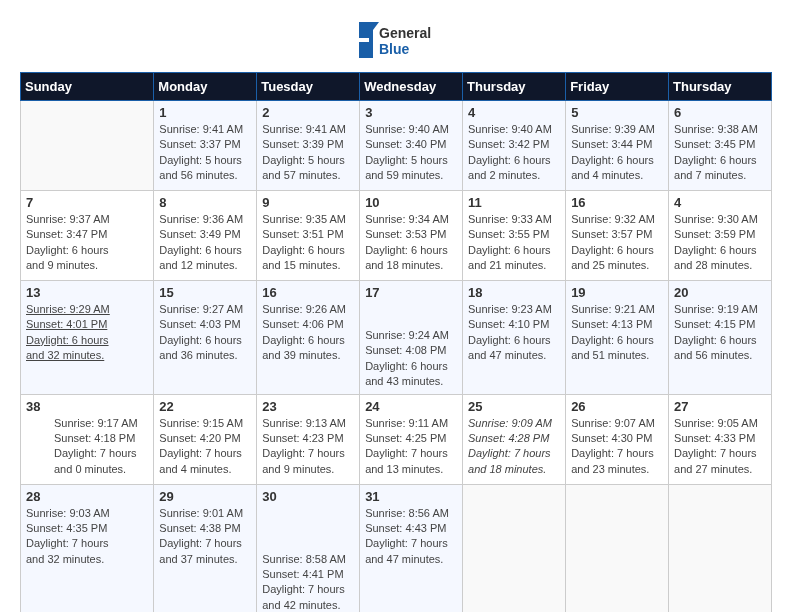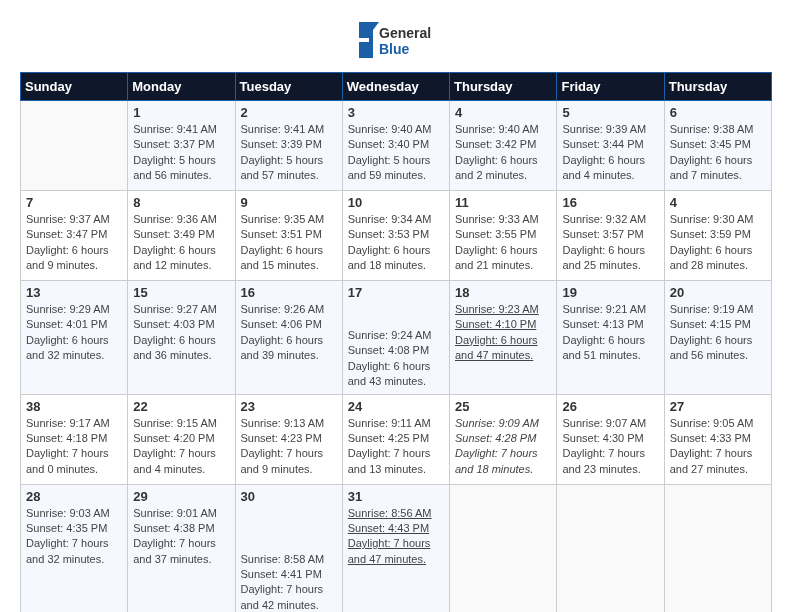--- a/index.html
+++ b/index.html
@@ -199,21 +199,21 @@
           <span class="day-number">4</span>
           <div class="day-info" style="white-space: pre-line;">Sunrise: 9:30 AM
 Sunset: 3:59 PM
 Daylight: 6 hours
 and 28 minutes.</div>
         </td>
       </tr>
       <tr>
         <td>
           <span class="day-number">13</span>
-          <div class="day-info" style="white-space: pre-line;">Sunrise: 9:29 AM
+          <div class="day-info" style="white-space: pre-line; text-decoration: underline;">Sunrise: 9:29 AM
 Sunset: 4:01 PM
 Daylight: 6 hours
 and 32 minutes.</div>
         </td>
         <td>
           <span class="day-number">15</span>
           <div class="day-info" style="white-space: pre-line;">Sunrise: 9:27 AM
 Sunset: 4:03 PM
 Daylight: 6 hours
 and 36 minutes.</div>
@@ -227,21 +227,21 @@
         </td>
         <td>
           <span class="day-number">17</span>
           <div class="day-info" style="white-space: pre-line; margin-top: 28px;">Sunrise: 9:24 AM
 Sunset: 4:08 PM
 Daylight: 6 hours
 and 43 minutes.</div>
         </td>
         <td>
           <span class="day-number">18</span>
-          <div class="day-info" style="white-space: pre-line; text-decoration: underline;">Sunrise: 9:23 AM
+          <div class="day-info" style="white-space: pre-line;">Sunrise: 9:23 AM
 Sunset: 4:10 PM
 Daylight: 6 hours
 and 47 minutes.</div>
         </td>
         <td>
           <span class="day-number">19</span>
           <div class="day-info" style="white-space: pre-line;">Sunrise: 9:21 AM
 Sunset: 4:13 PM
 Daylight: 6 hours
 and 51 minutes.</div>
@@ -250,21 +250,21 @@
           <span class="day-number">20</span>
           <div class="day-info" style="white-space: pre-line;">Sunrise: 9:19 AM
 Sunset: 4:15 PM
 Daylight: 6 hours
 and 56 minutes.</div>
         </td>
       </tr>
       <tr>
         <td>
           <span class="day-number">38</span>
-          <div class="day-info" style="white-space: pre-line;">Sunrise: 9:17 AM
+          <div class="day-info" style="white-space: pre-line; margin-left: 28px;">Sunrise: 9:17 AM
 Sunset: 4:18 PM
 Daylight: 7 hours
 and 0 minutes.</div>
         </td>
         <td>
           <span class="day-number">22</span>
           <div class="day-info" style="white-space: pre-line;">Sunrise: 9:15 AM
 Sunset: 4:20 PM
 Daylight: 7 hours
 and 4 minutes.</div>
@@ -322,21 +322,21 @@
         </td>
         <td>
           <span class="day-number">30</span>
           <div class="day-info" style="white-space: pre-line; margin-top: 48px;">Sunrise: 8:58 AM
 Sunset: 4:41 PM
 Daylight: 7 hours
 and 42 minutes.</div>
         </td>
         <td>
           <span class="day-number">31</span>
-          <div class="day-info" style="white-space: pre-line; text-decoration: underline;">Sunrise: 8:56 AM
+          <div class="day-info" style="white-space: pre-line;">Sunrise: 8:56 AM
 Sunset: 4:43 PM
 Daylight: 7 hours
 and 47 minutes.</div>
         </td>
         <td class="empty-cell"></td>
         <td class="empty-cell"></td>
         <td class="empty-cell"></td>
       </tr>
     </tbody>
 </table>

